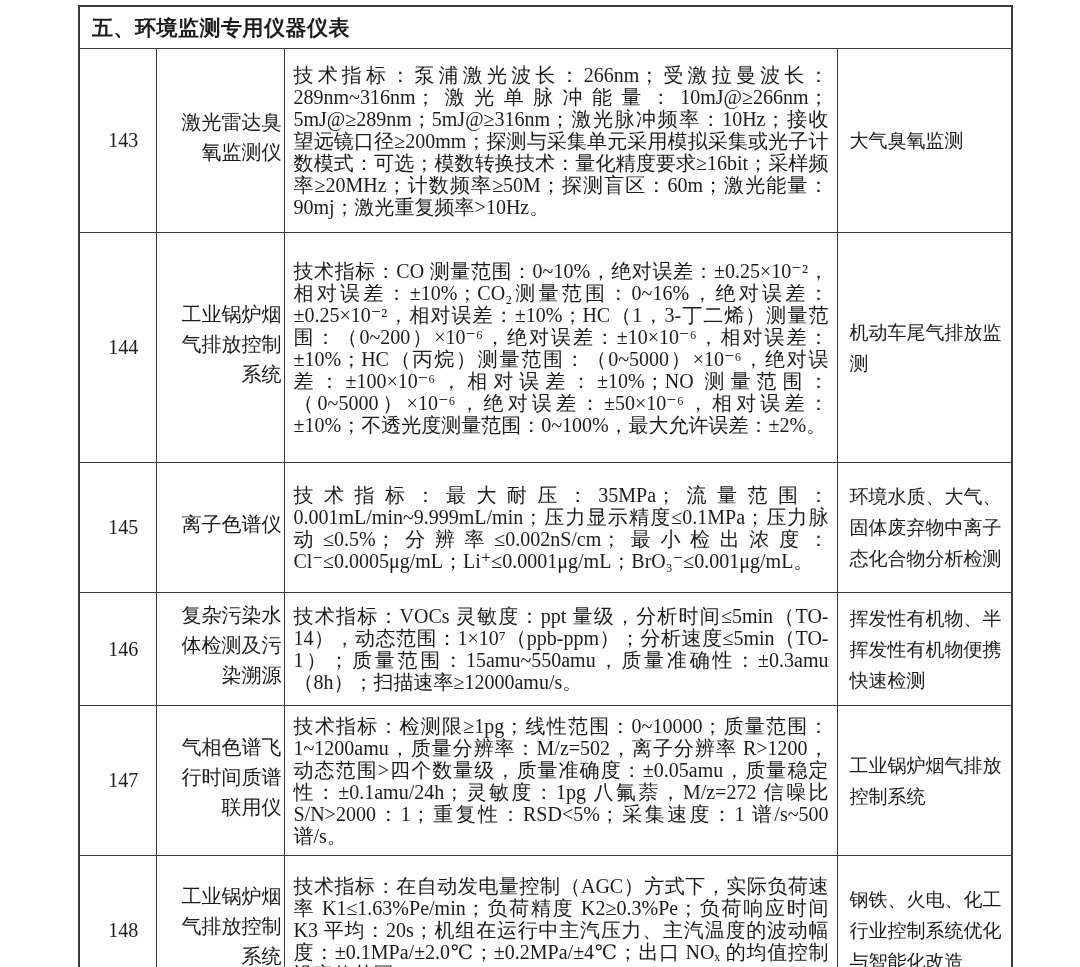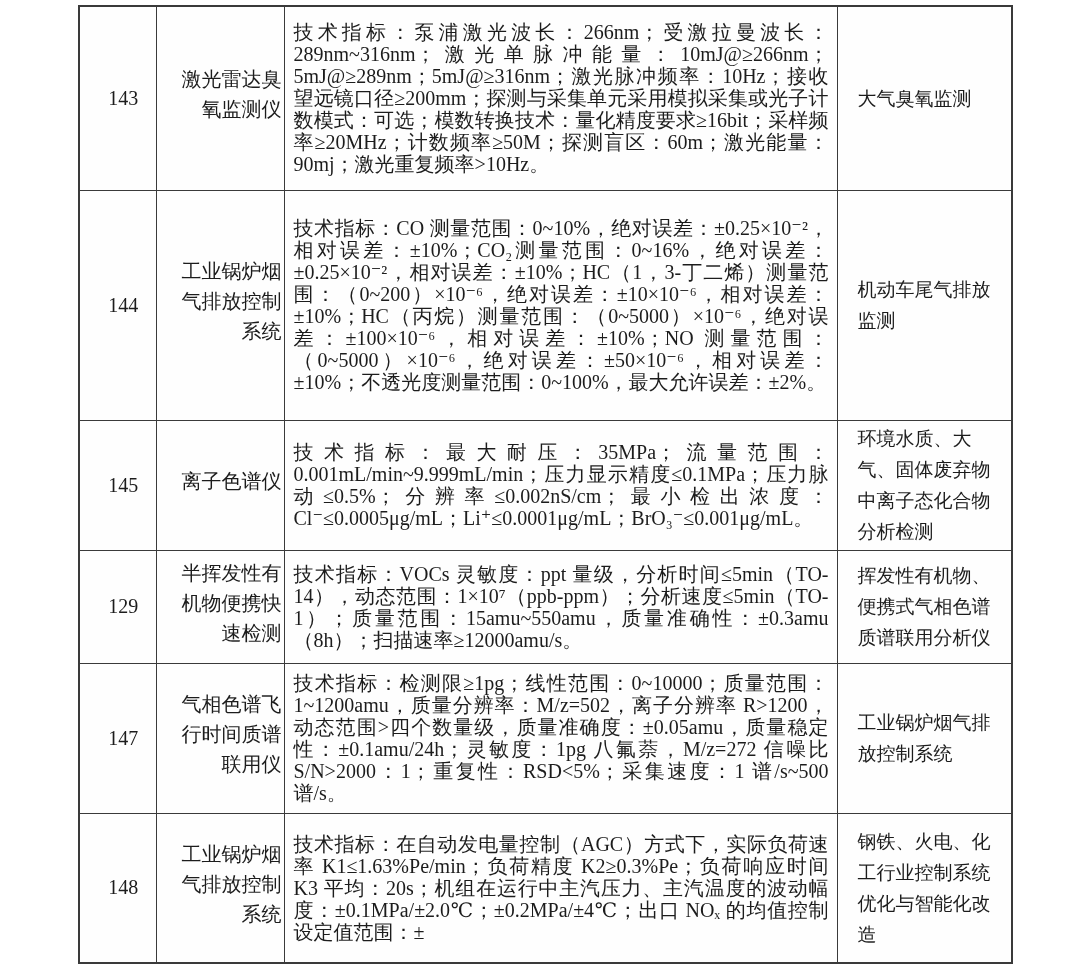--- a/index.html
+++ b/index.html
@@ -54,21 +54,21 @@
   td.spec-cell {
     font-size: 20px;
     line-height: 22px;
     padding: 3px 8px 3px 9px;
     text-align: justify;
     margin-top: 32px;
   }
   td.app-cell {
     font-size: 19px;
     line-height: 31px;
-    padding: 0 3px 0 20px;
+    padding: 0 3px 0 12px;
     text-align: left;
   }
   tr.r-143 { height: 184px; }
   tr.r-144 { height: 230px; }
   tr.r-145 { height: 130px; }
   tr.r-146 { height: 113px; }
   tr.r-147 { height: 150px; }
   tr.r-148 { height: 150px; }
 </style>
 </head>
@@ -76,20 +76,23 @@
 
 <div class="doc">
   <table class="inst-table">
     <colgroup>
       <col style="width:77px">
       <col style="width:128px">
       <col style="width:553px">
       <col style="width:175px">
     </colgroup>
     <tbody>
+      <tr>
+        <td class="title-cell" colspan="4">五、环境监测专用仪器仪表</td>
+      </tr>
 
       <tr class="r-143">
         <td class="no-cell">143</td>
         <td class="name-cell">激光雷达臭氧监测仪</td>
         <td class="spec-cell">技术指标：泵浦激光波长：266nm；受激拉曼波长：289nm~316nm；激光单脉冲能量：10mJ@≥266nm；5mJ@≥289nm；5mJ@≥316nm；激光脉冲频率：10Hz；接收望远镜口径≥200mm；探测与采集单元采用模拟采集或光子计数模式：可选；模数转换技术：量化精度要求≥16bit；采样频率≥20MHz；计数频率≥50M；探测盲区：60m；激光能量：90mj；激光重复频率&gt;10Hz。</td>
         <td class="app-cell">大气臭氧监测</td>
       </tr>
 
       <tr class="r-144">
         <td class="no-cell">144</td>
@@ -99,24 +102,24 @@
       </tr>
 
       <tr class="r-145">
         <td class="no-cell">145</td>
         <td class="name-cell">离子色谱仪</td>
         <td class="spec-cell">技术指标：最大耐压：35MPa；流量范围：0.001mL/min~9.999mL/min；压力显示精度≤0.1MPa；压力脉动≤0.5%；分辨率≤0.002nS/cm；最小检出浓度：Cl⁻≤0.0005μg/mL；Li⁺≤0.0001μg/mL；BrO₃⁻≤0.001μg/mL。</td>
         <td class="app-cell">环境水质、大气、固体废弃物中离子态化合物分析检测</td>
       </tr>
 
       <tr class="r-146">
-        <td class="no-cell">129</td>
-        <td class="name-cell">半挥发性有机物便携快速检测</td>
+        <td class="no-cell">146</td>
+        <td class="name-cell">复杂污染水体检测及污染溯源</td>
         <td class="spec-cell">技术指标：VOCs 灵敏度：ppt 量级，分析时间≤5min（TO-14），动态范围：1×10⁷（ppb-ppm）；分析速度≤5min（TO-1）；质量范围：15amu~550amu，质量准确性：±0.3amu（8h）；扫描速率≥12000amu/s。</td>
-        <td class="app-cell">挥发性有机物、便携式气相色谱质谱联用分析仪</td>
+        <td class="app-cell">挥发性有机物、半挥发性有机物便携快速检测</td>
       </tr>
 
       <tr class="r-147">
         <td class="no-cell">147</td>
         <td class="name-cell">气相色谱飞行时间质谱联用仪</td>
         <td class="spec-cell">技术指标：检测限≥1pg；线性范围：0~10000；质量范围：1~1200amu，质量分辨率：M/z=502，离子分辨率 R&gt;1200，动态范围&gt;四个数量级，质量准确度：±0.05amu，质量稳定性：±0.1amu/24h；灵敏度：1pg 八氟萘，M/z=272 信噪比 S/N&gt;2000：1；重复性：RSD&lt;5%；采集速度：1 谱/s~500 谱/s。</td>
         <td class="app-cell">工业锅炉烟气排放控制系统</td>
       </tr>
 
       <tr class="r-148">

